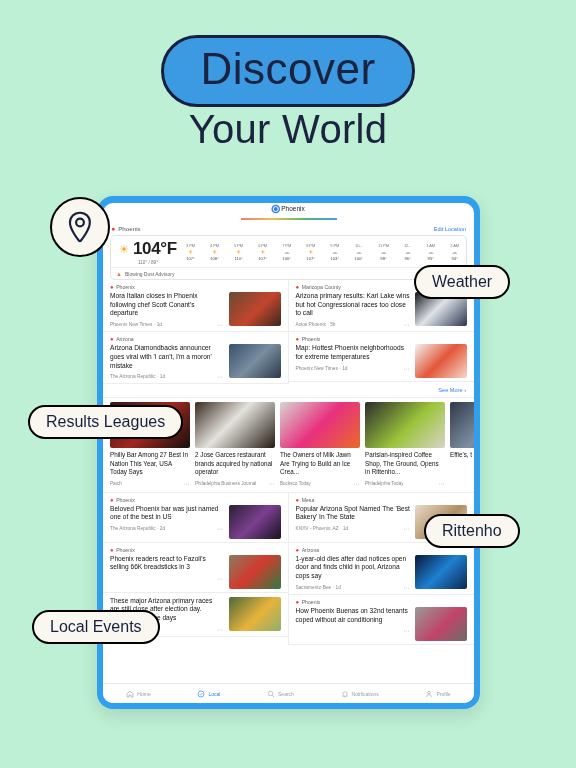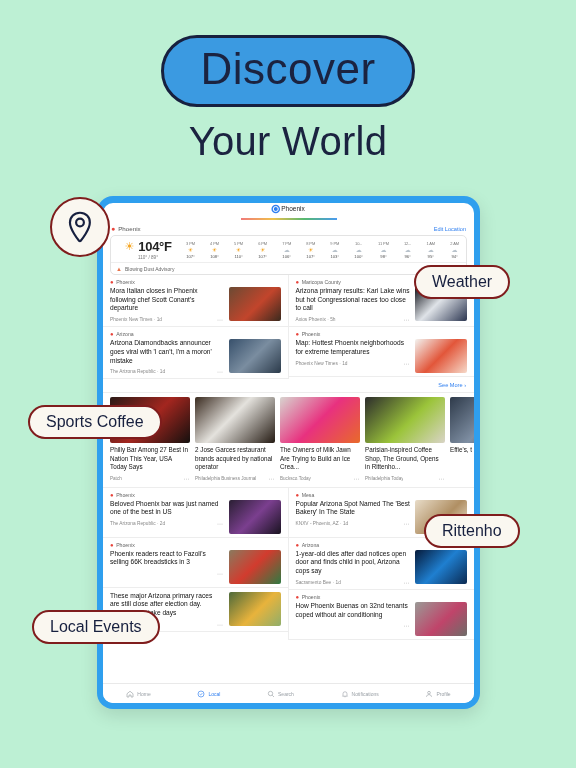--- a/index.html
+++ b/index.html
@@ -14,21 +14,21 @@
   .hero{ position:absolute; top:0; left:0; width:576px; text-align:center; }
   .hero-pill{
     display:inline-block; margin-top:35px;
     background:#3b9ae1; border:3px solid #17203f;
     border-radius:40px; padding:9px 36px 13px;
   }
   .hero-pill-text{
     font-size:44px; font-weight:400; color:#1b2340; letter-spacing:.5px; line-height:1;
   }
   .hero-sub{
-    display:block; margin-top:12px; font-size:40px; color:#1b2340; letter-spacing:.3px;
+    display:block; font-size:40px; color:#1b2340; letter-spacing:.3px;
   }
 
   
   .tablet{
     position:absolute; left:97px; top:196px;
     width:383px; height:513px;
     background:#2f9fee; border-radius:16px;
     padding:7px 6px 6px 6px;
     box-shadow:0 6px 18px rgba(0,0,0,.12);
   }
@@ -68,21 +68,21 @@
 
   
   .weather-card{
     margin:0 7px; border:1px solid #e3e3e3; border-radius:5px;
     flex:0 0 auto; overflow:hidden;
   }
   .weather-main{ display:flex; align-items:center; padding:3px 5px 2px; }
   .wx-now{ display:flex; flex-direction:column; align-items:center; padding-right:6px; min-width:70px; }
   .wx-now-top{ display:flex; align-items:center; gap:4px; }
   .sun{ font-size:11px; color:#f5a623; line-height:1; }
-  .wx-temp{ font-size:13px; font-weight:700; color:#222; letter-spacing:-.3px; }
+  .wx-temp{ font-size:17px; font-weight:700; color:#222; letter-spacing:-.3px; }
   .wx-hilo{ font-size:4.6px; color:#777; margin-top:1px; }
   .wx-hours{ display:flex; flex:1; justify-content:space-between; padding-right:2px; }
   .wx-h{ display:flex; flex-direction:column; align-items:center; gap:1px; }
   .wx-h-time{ font-size:4px; color:#777; letter-spacing:-.1px; }
   .wx-h-ico{ font-size:6px; line-height:1; }
   .wx-h-ico.s{ color:#f5a623; }
   .wx-h-ico.c{ color:#b9c3cc; }
   .wx-h-temp{ font-size:4.2px; color:#555; }
   .wx-alert{
     border-top:1px solid #eee; display:flex; align-items:center; gap:3px;
@@ -131,21 +131,21 @@
     display:flex; align-items:center; justify-content:space-around;
     background:#fff;
   }
   .navitem{ display:flex; align-items:center; gap:3px; color:#9aa0a6; }
   .navitem.active{ color:#2f7ff0; }
   .nav-ico{ width:8px; height:8px; display:block; }
   .nav-label{ font-size:5px; }
 
   
   .callout{
-    position:absolute; background:#faf7f0; border:2px solid #7f1d1d;
+    position:absolute; background:#faf7f0; border:2px solid #000000;
     border-radius:22px; padding:6px 16px; font-size:16px; color:#17203f;
     white-space:nowrap; z-index:20;
   }
   .callout.pin-circle{
     border-radius:50%; padding:0; width:60px; height:60px;
     display:flex; align-items:center; justify-content:center;
   }
   #co-pin{ left:50px; top:197px; }
   #co-weather{ left:414px; top:265px; }
   #co-sports{ left:28px; top:405px; }
@@ -516,15 +516,15 @@
   </div>
 </div>
 
 <div class="callout pin-circle" id="co-pin">
   <svg width="28" height="32" viewBox="0 0 24 28">
     <path d="M12 1.5C7 1.5 3.2 5.3 3.2 10.1c0 6.2 7.3 15.2 8.1 16.1.3.4.9.4 1.2 0 .8-.9 8.1-9.9 8.1-16.1C20.8 5.3 17 1.5 12 1.5z" fill="none" stroke="#17203f" stroke-width="1.9"></path>
     <circle cx="12" cy="10" r="3.4" fill="none" stroke="#17203f" stroke-width="1.9"></circle>
   </svg>
 </div>
 <div class="callout" id="co-weather">Weather</div>
-<div class="callout" id="co-sports">Sports Coffee</div>
+<div class="callout" id="co-sports">Results Leagues</div>
 <div class="callout" id="co-politics">Rittenho</div>
 <div class="callout" id="co-local">Local Events</div>
 
 </body></html>

